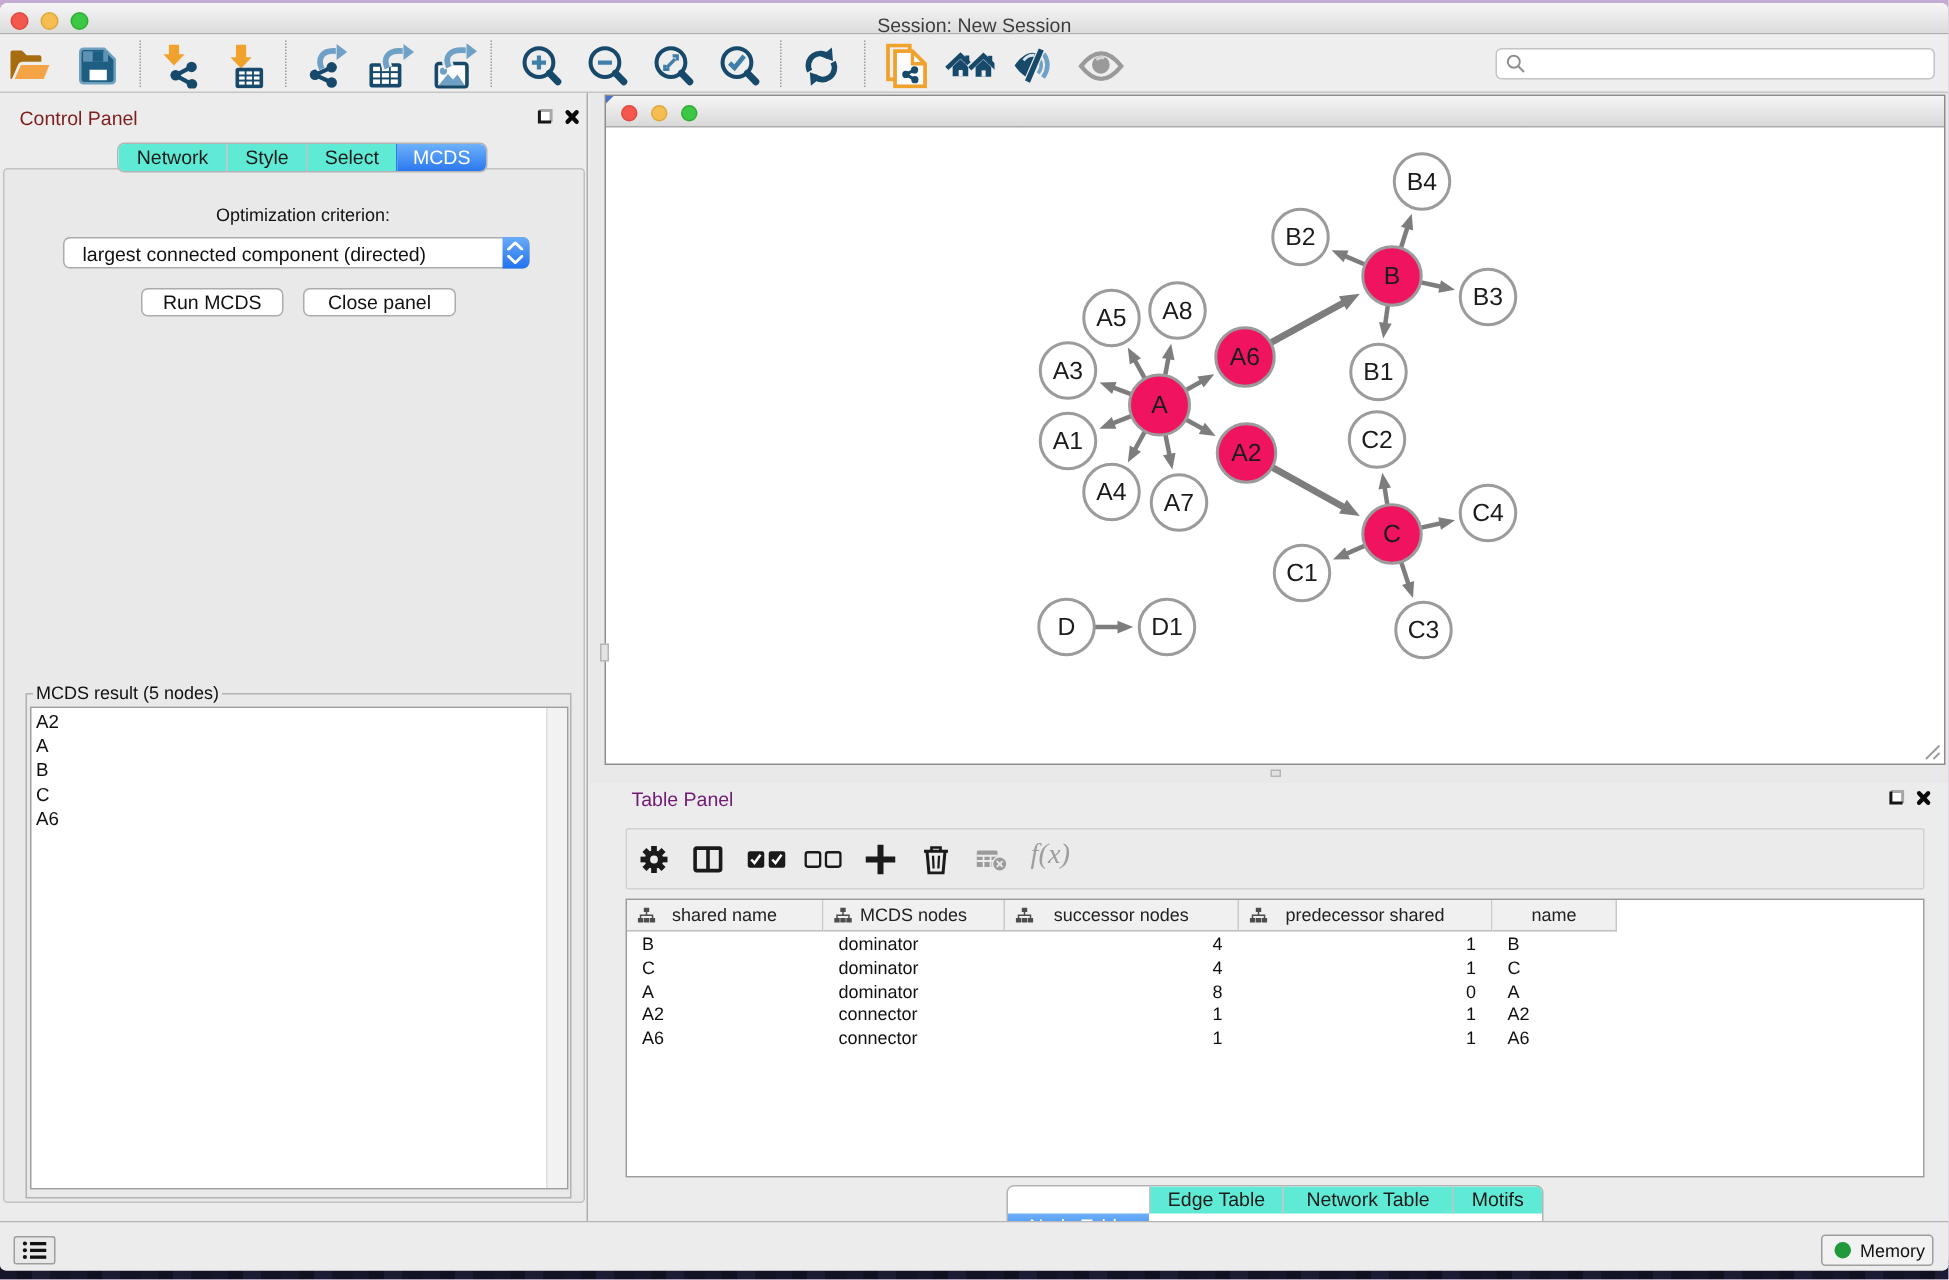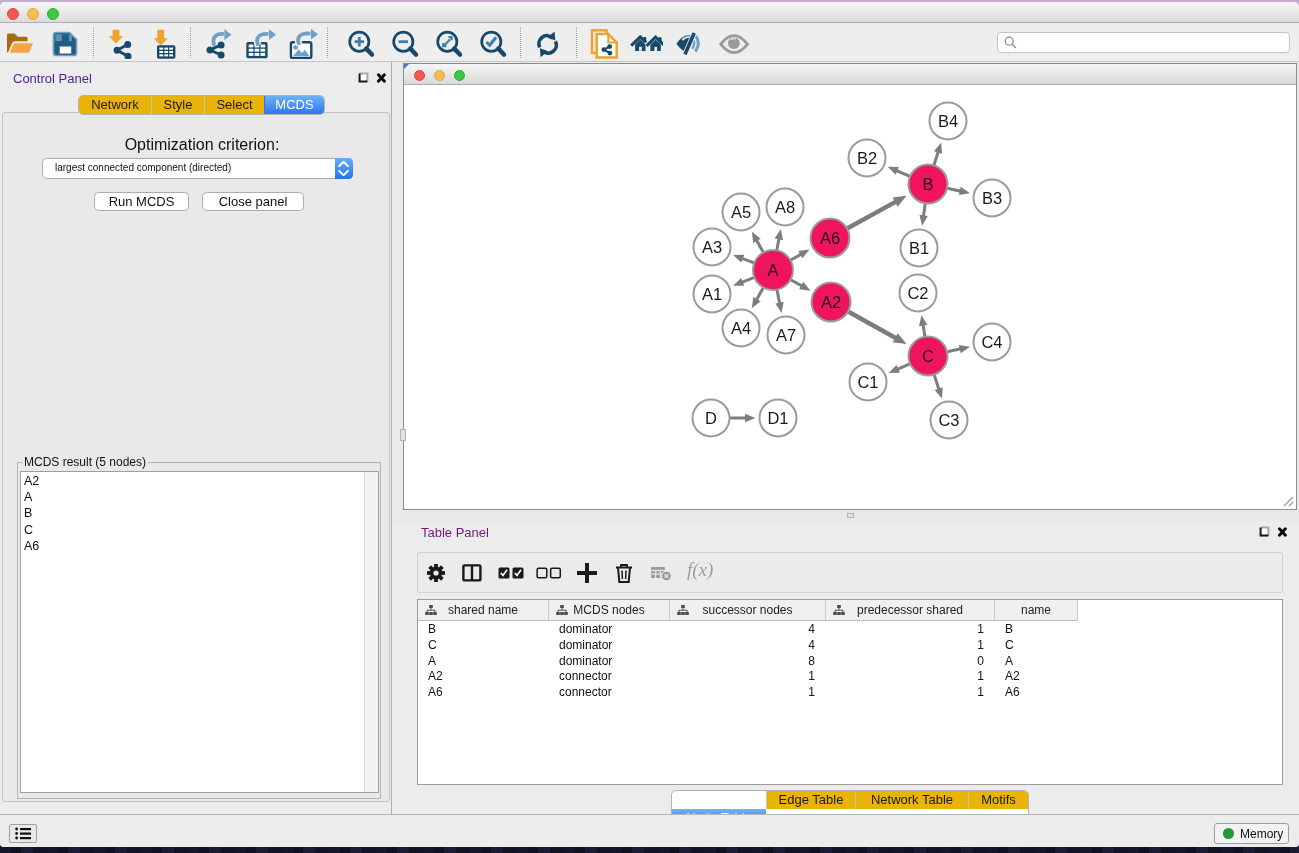--- a/index.html
+++ b/index.html
@@ -35,45 +35,45 @@
     display:flex; align-items:center; justify-content:center; }
   .tb-sep { position:absolute; top:27px; height:31px; width:0;
     border-left:1px dotted #9c9c9c; }
   #search-box { left:997px; top:32px; width:293px; height:21px;
     background:#ffffff; border:1px solid #c3c3c3; border-radius:4px;
     display:flex; align-items:center; padding-left:6px; }
 
   
   #control-panel { left:0; top:62px; width:392px; height:752px;
     background:#ececec; border-right:1px solid #aeaeae; }
-  #cp-title { left:13px; top:71px; font-size:13px; color:#4c1d95; }
+  #cp-title { left:13px; top:71px; font-size:13px; color:#7f1d1d; }
   .mini-btns { position:absolute; display:flex; gap:7px; align-items:center; }
   #cp-minis { left:358px; top:72px; }
   #cp-content { left:2px; top:112px; width:388px; height:690px;
     background:#e9e9e9; border:1px solid #c2c2c2; border-radius:3px; }
 
   
   .seg { position:absolute; display:flex; border:1px solid #b3b3b3;
     border-radius:5px; overflow:hidden; background:#ffffff; }
   .seg > div { font-size:13px; color:#1a1a1a; text-align:center;
-    line-height:18px; height:18px; background:#eab308; }
+    line-height:18px; height:18px; background:#5eead4; }
   .seg > div + div { border-left:1px solid #c4c4c4; }
   .seg > div.sel { background:linear-gradient(#6db1fa,#2a78ef); color:#fff;
     border-left-color:#2a78ef; }
   #cp-tabs { left:78px; top:95px; }
   #cp-tabs > div:nth-child(1){ width:72px; }
   #cp-tabs > div:nth-child(2){ width:53px; }
   #cp-tabs > div:nth-child(3){ width:60px; }
   #cp-tabs > div:nth-child(4){ width:60px; }
 
   #opt-label { left:8px; top:136px; width:388px; text-align:center;
-    font-size:16px; color:#111; }
+    font-size:12px; color:#111; }
   #combo { left:42px; top:158px; width:311px; height:21px; background:#fff;
     border:1px solid #ababab; border-radius:4.5px; }
-  #combo-text { position:absolute; left:12px; top:2.5px; font-size:10px; color:#111;text-align:center; }
+  #combo-text { position:absolute; left:12px; top:2.5px; font-size:13px; color:#111;text-align:center; }
   #combo-btn { position:absolute; right:-1px; top:-1px; width:18.5px; height:21px;
     border-radius:0 4.5px 4.5px 0; background:linear-gradient(#6aabf8,#2173ee);
     display:flex; flex-direction:column; align-items:center; justify-content:center; gap:3.5px; }
   .btn { position:absolute; height:19px; background:#ffffff;
     border:1px solid #acacac; border-radius:4.5px; font-size:13px; color:#111;
     display:flex; align-items:center; justify-content:center; }
   #btn-run { left:94px; top:192px; width:95px; }
   #btn-close { left:202px; top:192px; width:102px; }
 
   
@@ -156,20 +156,21 @@
 </head>
 <body>
 
 <div class="abs" id="desktop-bottom"></div>
 <div class="abs" id="window"></div>
 
 <div class="abs" id="titlebar">
   <div class="light" id="light-red"></div>
   <div class="light" id="light-yellow"></div>
   <div class="light" id="light-green"></div>
+  <div class="abs" id="window-title">Session: New Session</div>
 </div>
 
 <div class="abs" id="toolbar"></div>
 <div id="toolbar-icons">
     <div class="tb-icon" style="left: 5px; width: 30px;">
       <svg width="30" height="30" viewBox="0 0 30 30">
     <path d="M2 23.5 V6 Q2 4.6 3.4 4.6 H9.6 L12.8 7.8 H21.2 Q22.6 7.8 22.6 9.2 V12.2 H9.9 Q7.9 12.2 7.1 14 L3 23.5 Z" fill="#a86c10"></path>
     <path d="M4.1 24.2 L8 15.1 Q8.5 13.8 10 13.8 H28.7 L24.4 24.2 Z" fill="#f4a444" stroke="#eeeeee" stroke-width="1"></path>
       </svg>
     </div>

